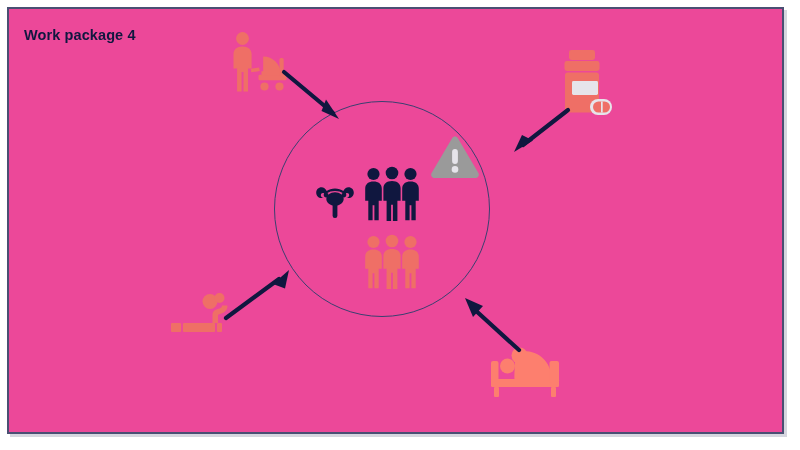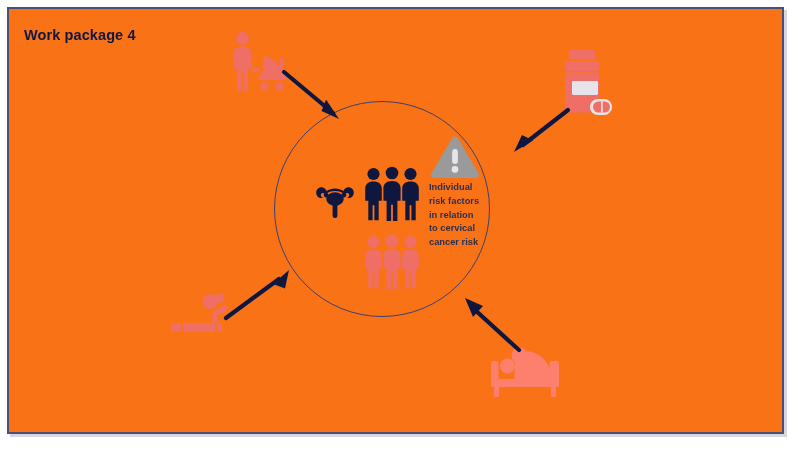--- a/index.html
+++ b/index.html
@@ -20,21 +20,21 @@
     height: 450px;
     background: #ffffff;
   }
 
   #frame {
     position: absolute;
     left: 7px;
     top: 7px;
     width: 777px;
     height: 427px;
-    background: #f97316;
+    background: #ec4899;
     border: 2px solid #4a4f73;
     box-sizing: border-box;
     box-shadow: 3px 3px 0 rgba(120,120,150,0.30);
   }
 
   #title {
     position: absolute;
     left: 15px;
     top: 18px;
     font-size: 14.5px;
@@ -135,27 +135,20 @@
     </div>
 
     <div id="warning-icon">
       <svg class="svg-ico" viewBox="0 0 50 46" width="50" height="46">
         <path fill="#9a9a9a" d="M22.1 3.2 1.6 38.1c-1.3 2.2.3 5 2.9 5h41c2.6 0 4.2-2.8 2.9-5L27.9 3.2c-1.3-2.2-4.5-2.2-5.8 0z"></path>
         <rect fill="#e6e4ea" x="22.1" y="14" width="5.8" height="15" rx="2.9"></rect>
         <circle fill="#e6e4ea" cx="25" cy="34.4" r="3.3"></circle>
       </svg>
     </div>
 
-    <div id="center-text">
-      <div>Individual</div>
-      <div>risk factors</div>
-      <div>in relation</div>
-      <div>to cervical</div>
-      <div>cancer risk</div>
-    </div>
 
     <div id="pram-icon">
       <svg class="svg-ico" viewBox="0 0 68 66" width="68" height="66">
         <g fill="#ef6f66">
           <circle cx="15.5" cy="7.5" r="6.4"></circle>
           <path d="M15.5 15.6c-5.6 0-9 3-9 7.8v14.2h3.6v22.8h4.5V40.9h1.9v19.5h4.5V37.6h3.6V23.4c0-4.8-3.5-7.8-9-7.8z"></path>
           <path d="M24 37.1h8.5v3.6H24z" transform="rotate(-9 28 39)"></path>
           <path d="M36.2 25.5c9.6 0 17.4 7.6 17.4 17H36.2v-17z"></path>
           <rect x="31.5" y="43.8" width="28" height="5.4" rx="1.2"></rect>
           <rect x="34.5" y="40.2" width="20" height="4.2"></rect>

